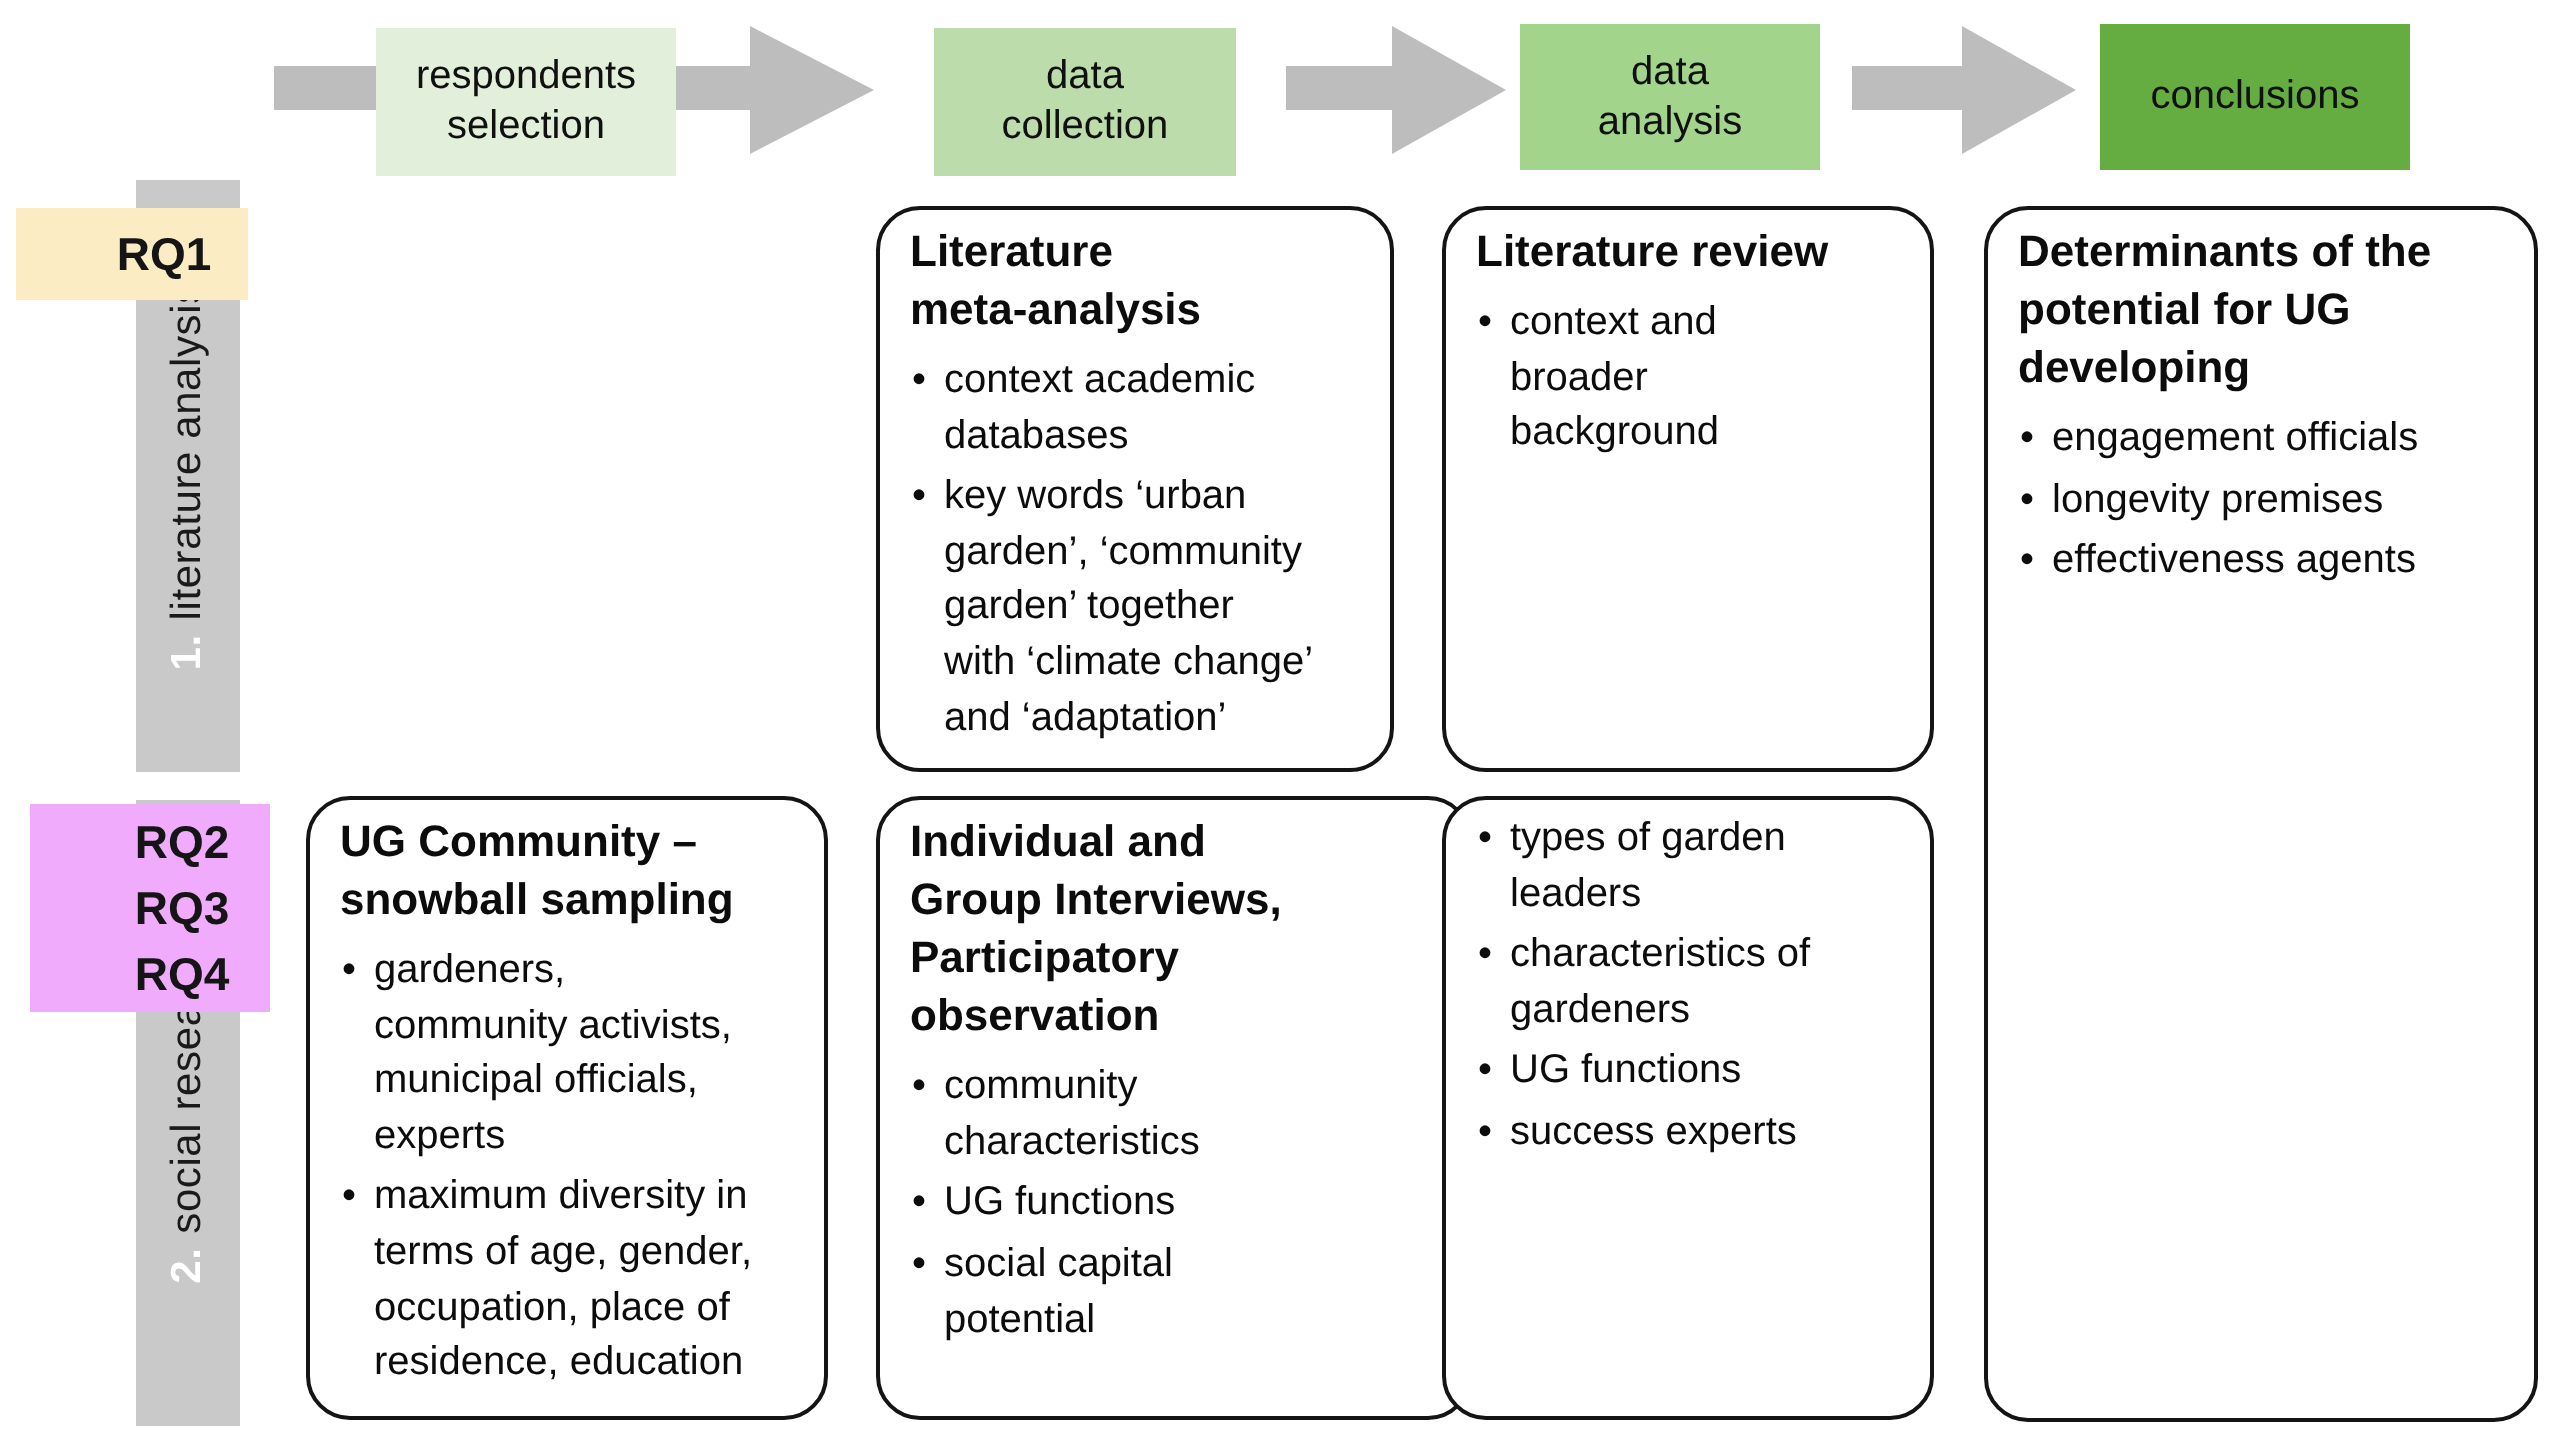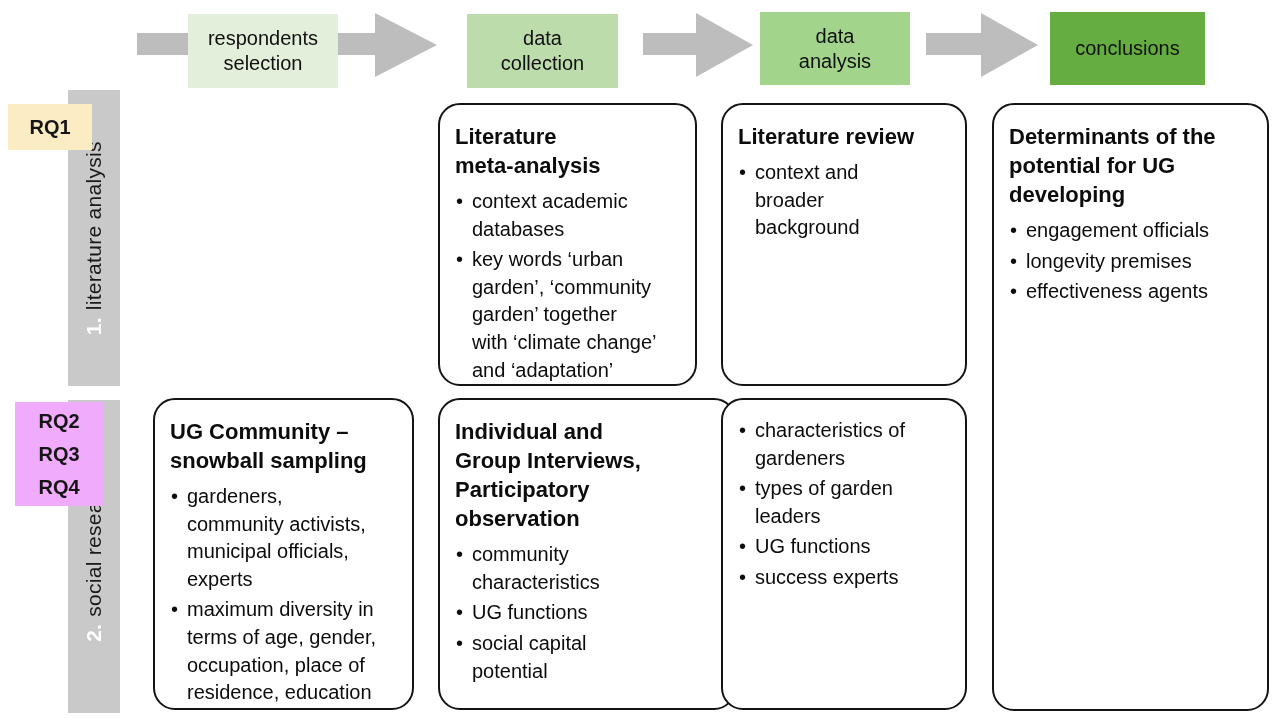--- a/index.html
+++ b/index.html
@@ -55,36 +55,37 @@
   .rail-num { color: #ffffff; font-weight: 700; }
   .rail-label { color: #1a1a1a; margin-inline-start: 7px; }
 
   
   .rq-tag {
     position: absolute;
     display: flex;
     flex-direction: column;
     align-items: center;
     justify-content: center;
-    font-size: 20px;
+    font-size: 23px;
     font-weight: 600;
     color: #151515;
+    padding-left: 32px;
   }
   .rq-tag-1 { left: 8px; top: 104px; width: 84px; height: 46px; }
   .rq-tag-2 { left: 15px; top: 402px; width: 88px; height: 104px; }
   .rq-tag-2 .rq-line { line-height: 33px; }
 
   
   .box {
     position: absolute;
     box-sizing: border-box;
     background: #ffffff;
     border: 2.5px solid #141414;
     border-radius: 22px;
-    padding: 17px 13px 10px 15px;
+    padding: 6px 13px 10px 15px;
   }
   .box-a { left: 438px; top: 103px; width: 259px; height: 283px; }
   .box-b { left: 721px; top: 103px; width: 246px; height: 283px; }
   .box-c { left: 992px; top: 103px; width: 277px; height: 608px; }
   .box-d { left: 153px; top: 398px; width: 261px; height: 312px; }
   .box-e { left: 438px; top: 398px; width: 298px; height: 312px; }
   .box-f { left: 721px; top: 398px; width: 246px; height: 312px; }
 
   .box-title {
     margin: 0 0 8px 0;
@@ -216,22 +217,22 @@
       <li>community
 characteristics</li>
       <li>UG functions</li>
       <li>social capital
 potential</li>
     </ul>
   </div>
 
   <div class="box box-f">
     <ul>
+      <li>types of garden
+leaders</li>
       <li>characteristics of
 gardeners</li>
-      <li>types of garden
-leaders</li>
       <li>UG functions</li>
       <li>success experts</li>
     </ul>
   </div>
 
 </div>
 
 </body></html>

